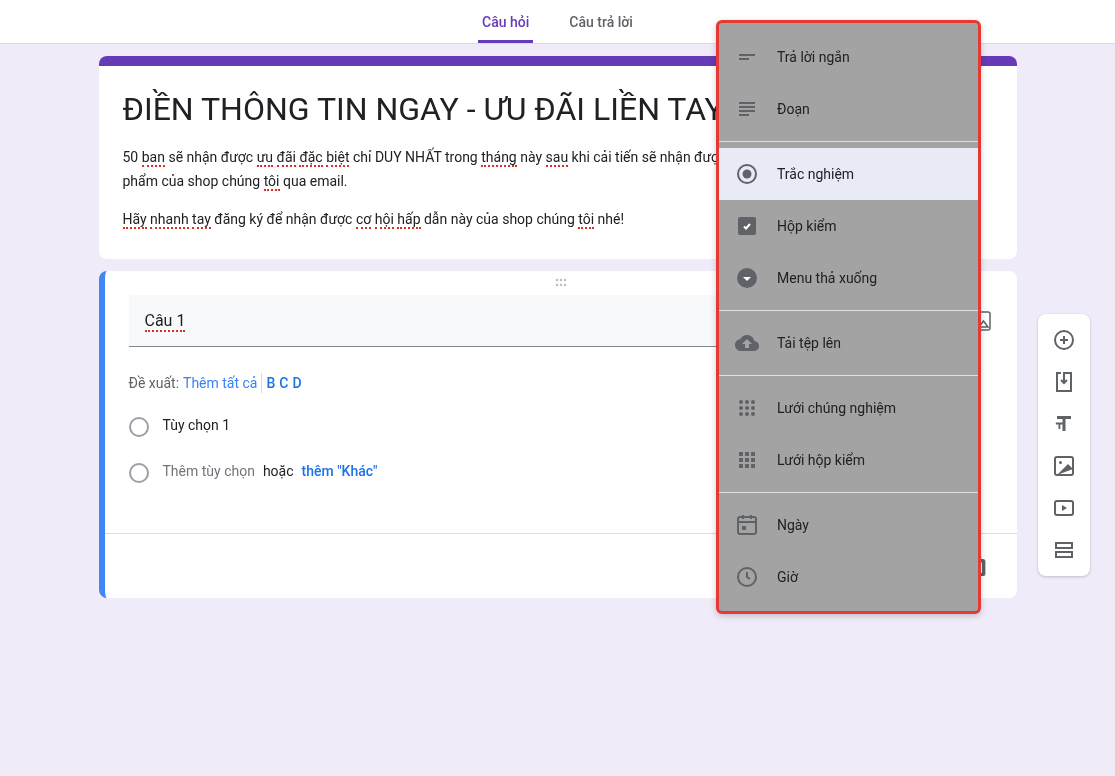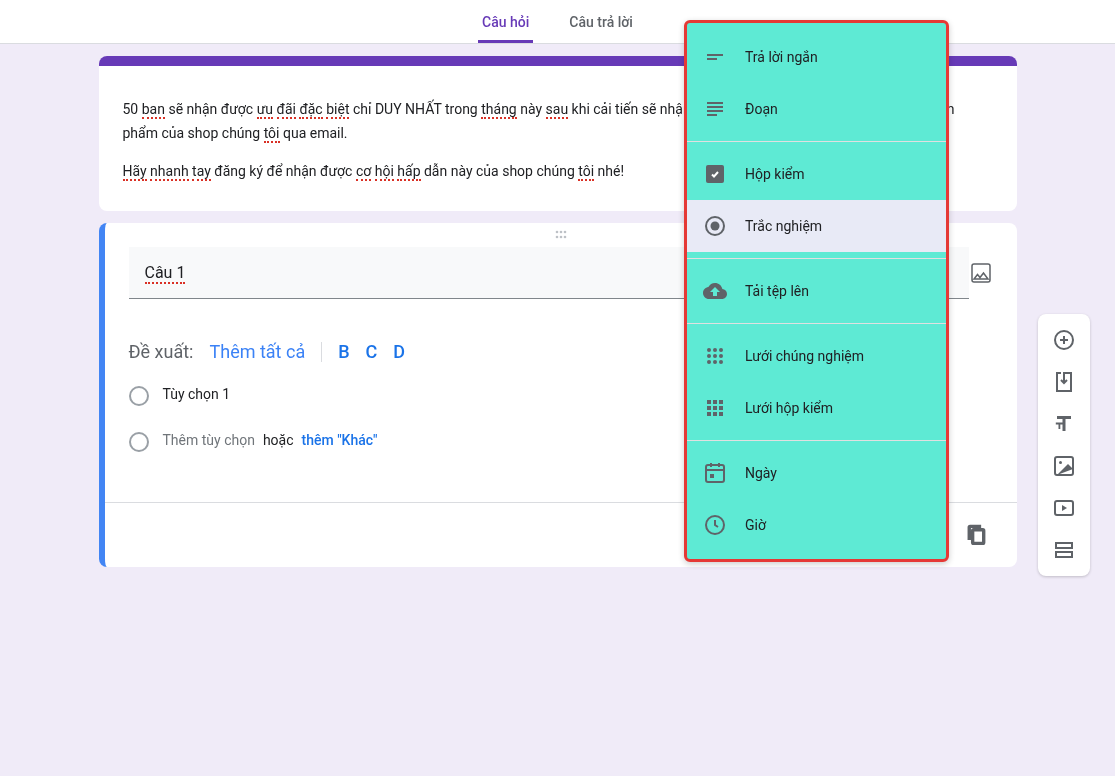--- a/index.html
+++ b/index.html
@@ -20,57 +20,58 @@
     
     .question-card { background: #fff; border-radius: 8px; padding: 0; position: relative; border-left: 6px solid #4285f4; }
     .drag-handle { text-align: center; padding: 6px 0 2px; color: #bdc1c6; cursor: move; }
     .drag-handle svg { display:block; margin: 0 auto; }
     .q-body { padding: 4px 24px 24px; }
     .q-row1 { display:flex; align-items:center; }
     .q-title-input { flex:1; background:#f8f9fa; border:none; border-bottom:1px solid #80868b; padding: 16px; font-size: 16px; color:#202124; }
     .q-title-input .spell { border-bottom: 2px dotted #d93025; }
     .img-btn { width:24px; height:24px; color:#5f6368; cursor:pointer; }
     
-    .suggest-row { display:flex; align-items:center; gap: 16px; margin-top: 42px; font-size: 18px; }
+    .suggest-row { display:flex; align-items:center; gap: 4px; margin-top: 26px; font-size: 14px; }
     .suggest-label { color:#5f6368; }
     .suggest-link { color:#3b82f6; cursor:pointer; }
     .suggest-div { width:1px; height:20px; background:#dadce0; }
     .suggest-opt { color:#1a73e8; cursor:pointer; font-weight:500; }
     
     .options { margin-top: 24px; }
     .option-row { display:flex; align-items:flex-start; gap: 14px; margin-bottom: 26px; }
     .radio-circle { width:20px; height:20px; border:2px solid #9aa0a6; border-radius:50%; flex-shrink:0; }
     .option-text { font-size:14px; color:#202124; }
     .option-text.muted { color:#70757a; }
     .option-link { color:#1a73e8; cursor:pointer; }
     
     .q-footer { border-top:1px solid #dadce0; padding: 8px 16px; display:flex; justify-content:flex-end; align-items:center; gap:8px; }
     .footer-icon { width:48px; height:48px; display:flex; align-items:center; justify-content:center; color:#5f6368; cursor:pointer; border-radius:50%; }
     
-    .dropdown { position:absolute; top: 20px; left: 684px; width: 265px; background:#5eead4; border-radius: 4px; box-shadow: 0 2px 6px rgba(0,0,0,0.2); border: 3px solid #e53935; border-radius: 6px; padding: 8px 0; z-index: 100; }
+    .dropdown { position:absolute; top: 20px; left: 716px; width: 265px; background:#a3a3a3; border-radius: 4px; box-shadow: 0 2px 6px rgba(0,0,0,0.2); border: 3px solid #e53935; border-radius: 6px; padding: 8px 0; z-index: 100; }
     .dd-item { display:flex; align-items:center; gap: 18px; padding: 14px 16px; font-size:14px; color:#202124; cursor:pointer; }
     .dd-item.selected { background:#e8eaf6; }
     .dd-icon { width:24px; height:24px; display:flex; align-items:center; justify-content:center; color:#5f6368; flex-shrink:0; }
     .dd-sep { border-top:1px solid #e0e0e0; margin: 6px 0; }
     
     .side-toolbar { position:absolute; top: 314px; left: 1038px; width: 52px; background:#fff; border-radius: 8px; box-shadow: 0 1px 3px rgba(0,0,0,0.2); padding: 6px 0; display:flex; flex-direction:column; align-items:center; gap: 2px; }
     .side-btn { width:40px; height:40px; display:flex; align-items:center; justify-content:center; color:#5f6368; cursor:pointer; border-radius:50%; }
     
     svg { fill: currentColor; }
   </style>
 </head>
 <body>
 
 <div class="tabs">
   <div class="tab active">Câu hỏi</div>
   <div class="tab">Câu trả lời</div>
 </div>
 
 <div class="form-wrap">
   <div class="header-card">
+    <div class="form-title">ĐIỀN THÔNG TIN NGAY - ƯU ĐÃI LIỀN TAY</div>
     <div class="form-desc">
       <p>
         <span>50 </span><span class="spell">ban</span><span> sẽ nhận được </span><span class="spell">ưu</span><span> </span><span class="spell">đãi</span><span> </span><span class="spell">đặc</span><span> </span><span class="spell">biệt</span><span> chỉ DUY NHẤT trong </span><span class="spell">tháng</span><span> này </span><span class="spell">sau</span><span> khi cải tiến sẽ nhận được mã coupon </span><span class="spell">giảm</span><span> 30% </span><span class="spell">tất</span><span> </span><span class="spell">cả</span><span> các sản phẩm của shop chúng </span><span class="spell">tôi</span><span> qua email.</span>
       </p>
       <p style="margin-top:14px;">
         <span class="spell">Hãy</span><span> </span><span class="spell">nhanh</span><span> </span><span class="spell">tay</span><span> đăng ký để nhận được </span><span class="spell">cơ</span><span> </span><span class="spell">hội</span><span> </span><span class="spell">hấp</span><span> dẫn này của shop chúng </span><span class="spell">tôi</span><span> nhé!</span>
       </p>
     </div>
   </div>
 
@@ -138,37 +139,46 @@
   </div>
   <div class="dd-item">
     <span class="dd-icon">
         <svg width="24" height="24" viewBox="0 0 24 24">
           <path d="M4 5h16v2H4zm0 4h16v2H4zm0 4h16v2H4zm0 4h10v2H4z"></path>
         </svg>
       </span>
     <span>Đoạn</span>
   </div>
   <div class="dd-sep"></div>
+  <div class="dd-item selected">
+    <span class="dd-icon">
+        <svg width="24" height="24" viewBox="0 0 24 24">
+          <circle cx="12" cy="12" r="9" fill="none" stroke="currentColor" stroke-width="2"></circle>
+          <circle cx="12" cy="12" r="4.5"></circle>
+        </svg>
+      </span>
+    <span>Trắc nghiệm</span>
+  </div>
   <div class="dd-item">
     <span class="dd-icon">
         <svg width="24" height="24" viewBox="0 0 24 24">
           <rect x="3" y="3" width="18" height="18" rx="2"></rect>
           <path d="M9 12.5l2 2 4-4.5" stroke="#fff" stroke-width="2" fill="none"></path>
         </svg>
       </span>
     <span>Hộp kiểm</span>
   </div>
-  <div class="dd-item selected">
-    <span class="dd-icon">
-        <svg width="24" height="24" viewBox="0 0 24 24">
-          <circle cx="12" cy="12" r="9" fill="none" stroke="currentColor" stroke-width="2"></circle>
-          <circle cx="12" cy="12" r="4.5"></circle>
-        </svg>
-      </span>
-    <span>Trắc nghiệm</span>
+  <div class="dd-item">
+    <span class="dd-icon">
+        <svg width="24" height="24" viewBox="0 0 24 24">
+          <circle cx="12" cy="12" r="10"></circle>
+          <path d="M8 11l4 4 4-4z" fill="#fff"></path>
+        </svg>
+      </span>
+    <span>Menu thả xuống</span>
   </div>
   <div class="dd-sep"></div>
   <div class="dd-item">
     <span class="dd-icon">
         <svg width="24" height="24" viewBox="0 0 24 24">
           <path d="M19.35 10.04C18.67 6.59 15.64 4 12 4 9.11 4 6.6 5.64 5.35 8.04 2.34 8.36 0 10.91 0 14c0 3.31 2.69 6 6 6h13c2.76 0 5-2.24 5-5 0-2.64-2.05-4.78-4.65-4.96zM14 13v4h-4v-4H7l5-5 5 5h-3z"></path>
         </svg>
       </span>
     <span>Tải tệp lên</span>
   </div>

